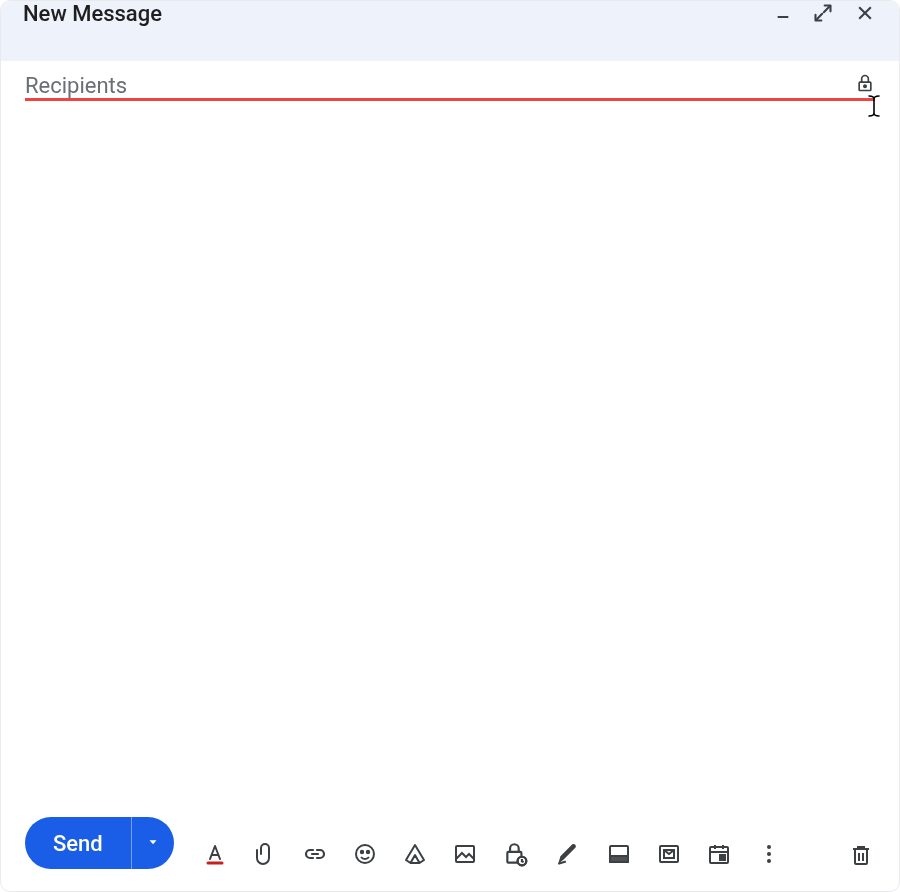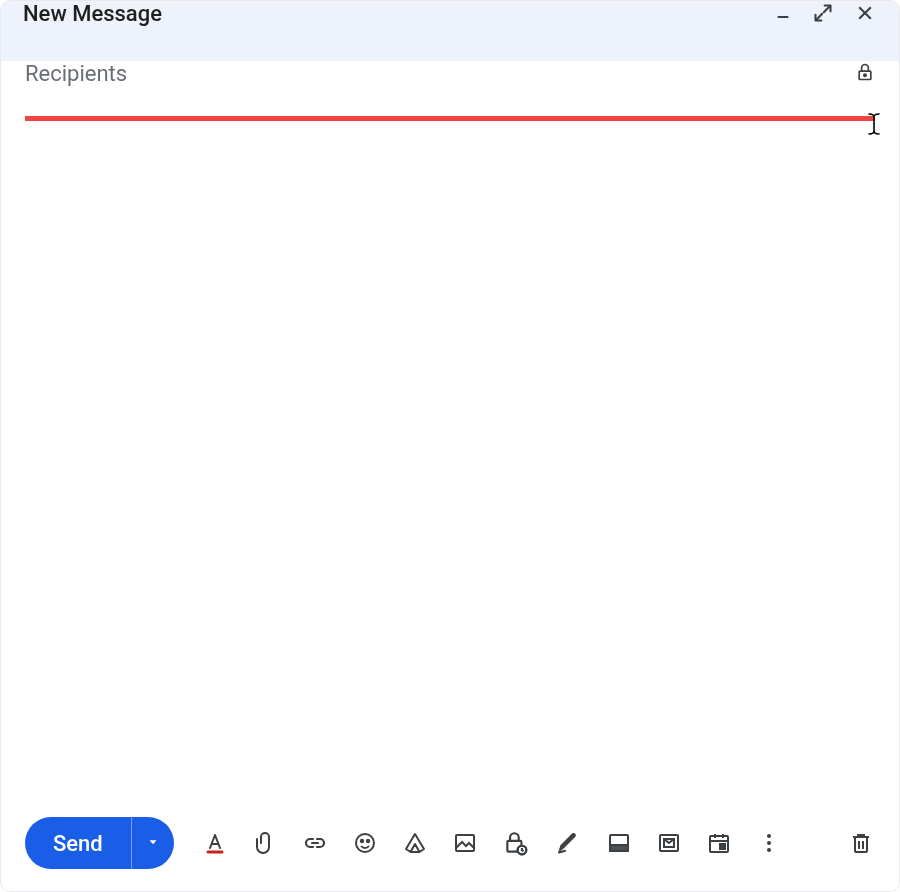--- a/index.html
+++ b/index.html
@@ -48,23 +48,23 @@
       padding: 2px;
     }
     .iconbtn svg { display: block; }
 
     
     .fields {
       padding: 0 24px;
     }
     .field-row {
       display: flex;
-      align-items: flex-start;
-      border-bottom: 5px solid #ef4444;
-      height: 60px;
+      align-items: flex-end;
+      border-bottom: 3px solid #ef4444;
+      height: 40px;
       position: relative;
     }
     .field-row input {
       flex: 1;
       border: none;
       outline: none;
       font-size: 22px;
       color: #202124;
       background: transparent;
       font-family: inherit;
@@ -86,21 +86,21 @@
       flex: 1;
       padding: 12px 24px;
       outline: none;
       font-size: 18px;
       color: #202124;
     }
 
     
     .footer {
       display: flex;
-      align-items: center;
+      align-items: flex-end;
       padding: 14px 24px 22px 24px;
       gap: 13px;
     }
     .send-wrap {
       display: inline-flex;
       background: #1a5de6;
       border-radius: 999px;
       height: 52px;
       overflow: hidden;
     }

